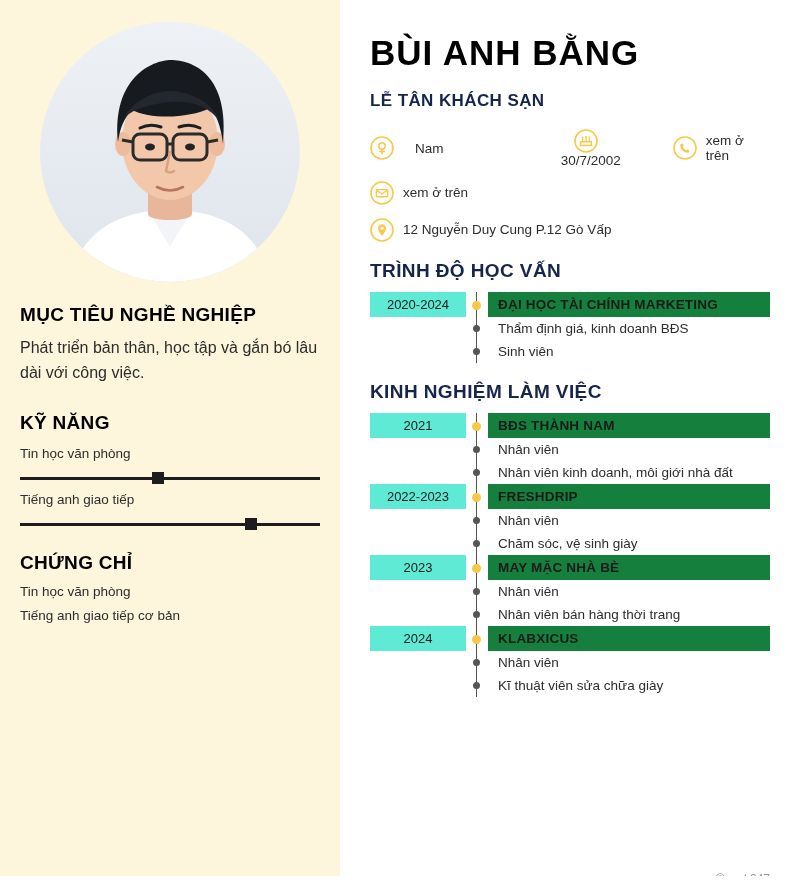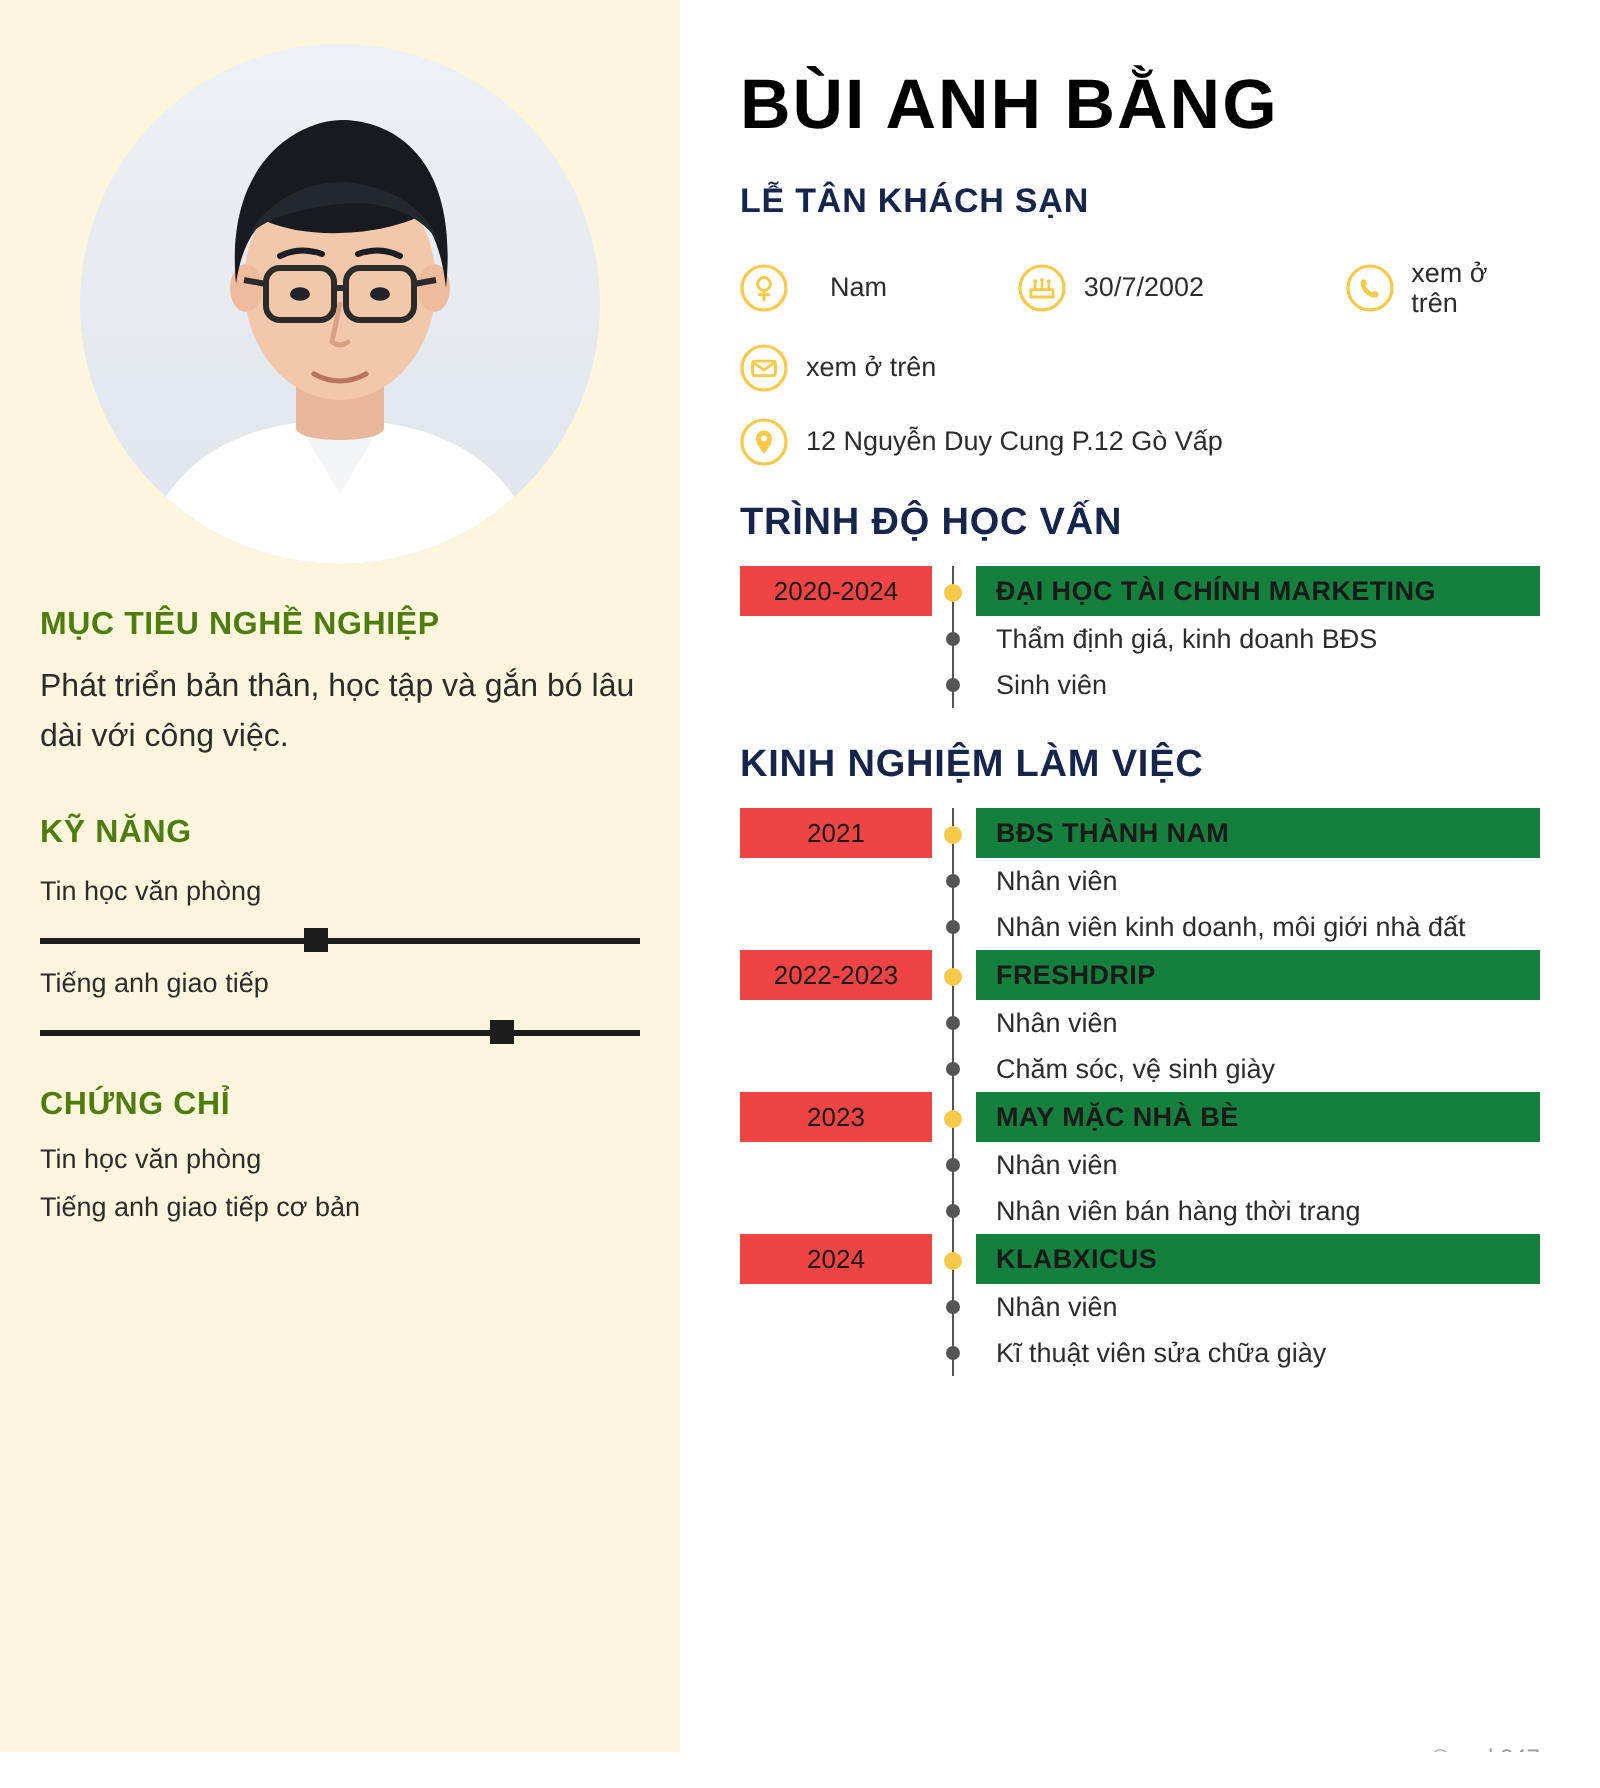--- a/index.html
+++ b/index.html
@@ -35,24 +35,24 @@
     margin: 22px auto 0 auto;
     border-radius: 50%;
     overflow: hidden;
     position: relative;
     background: #e9edf2;
   }
   .photo-svg { display: block; width: 260px; height: 260px; }
 
   .left-section { margin-top: 22px; }
   .left h2 {
-    font-size: 16px;
+    font-size: 19px;
     font-weight: bold;
     letter-spacing: .3px;
-    color: #4d7c0f;
+    color: #000000;
     margin: 0 0 10px 0;
   }
   .left p, .left .li {
     font-size: 16px;
     line-height: 1.55;
     color: #2c2c2c;
     margin: 0;
   }
   .obj-text { margin-top: 2px; }
   .skill { margin-top: 12px; }
@@ -119,21 +119,21 @@
     font-size: 13.5px;
     color: #2c2c2c;
   }
   .citem .ic {
     width: 24px;
     height: 24px;
     margin-right: 9px;
     flex: none;
   }
   .c1 { width: 140px; gap: 12px; }
-  .c2 { width: 165px; }
+  .c2 { width: 165px; flex-direction: column; }
 
   .sec-title {
     font-size: 19px;
     font-weight: bold;
     color: #16254c;
     letter-spacing: .4px;
     margin: 18px 0 10px 0;
   }
 
   .tl {
@@ -141,21 +141,21 @@
     padding-left: 0;
   }
   .tl-row {
     display: flex;
     align-items: flex-start;
     position: relative;
   }
   .year {
     width: 96px;
     flex: none;
-    background: #ef4444;
+    background: #5eead4;
     color: #1a1a1a;
     font-size: 13px;
     text-align: center;
     padding: 5px 0;
     box-sizing: border-box;
   }
   .year.blank { background: transparent; }
   .axis {
     width: 22px;
     flex: none;

